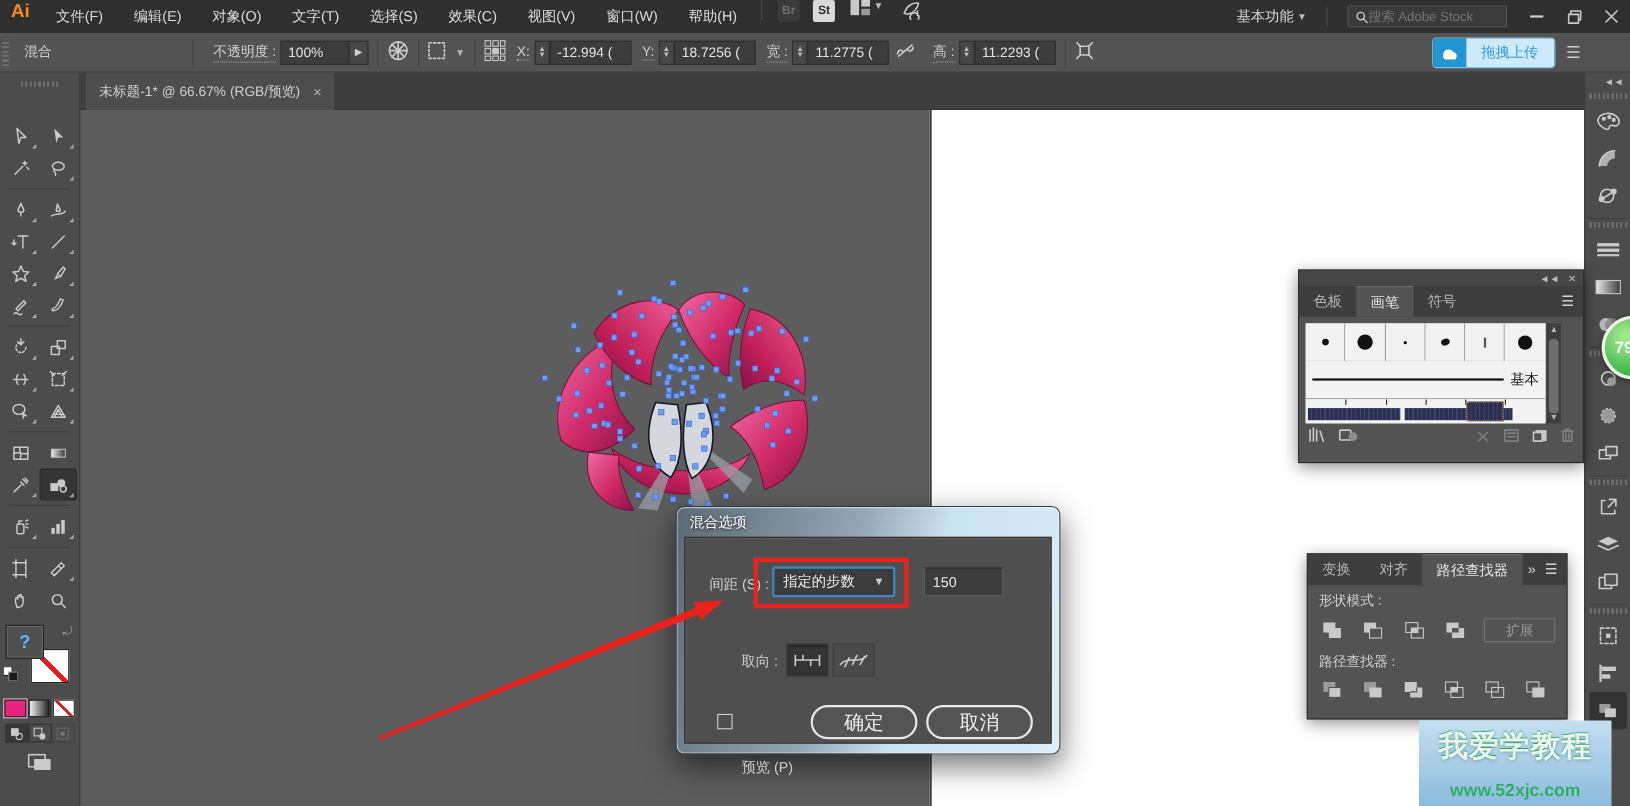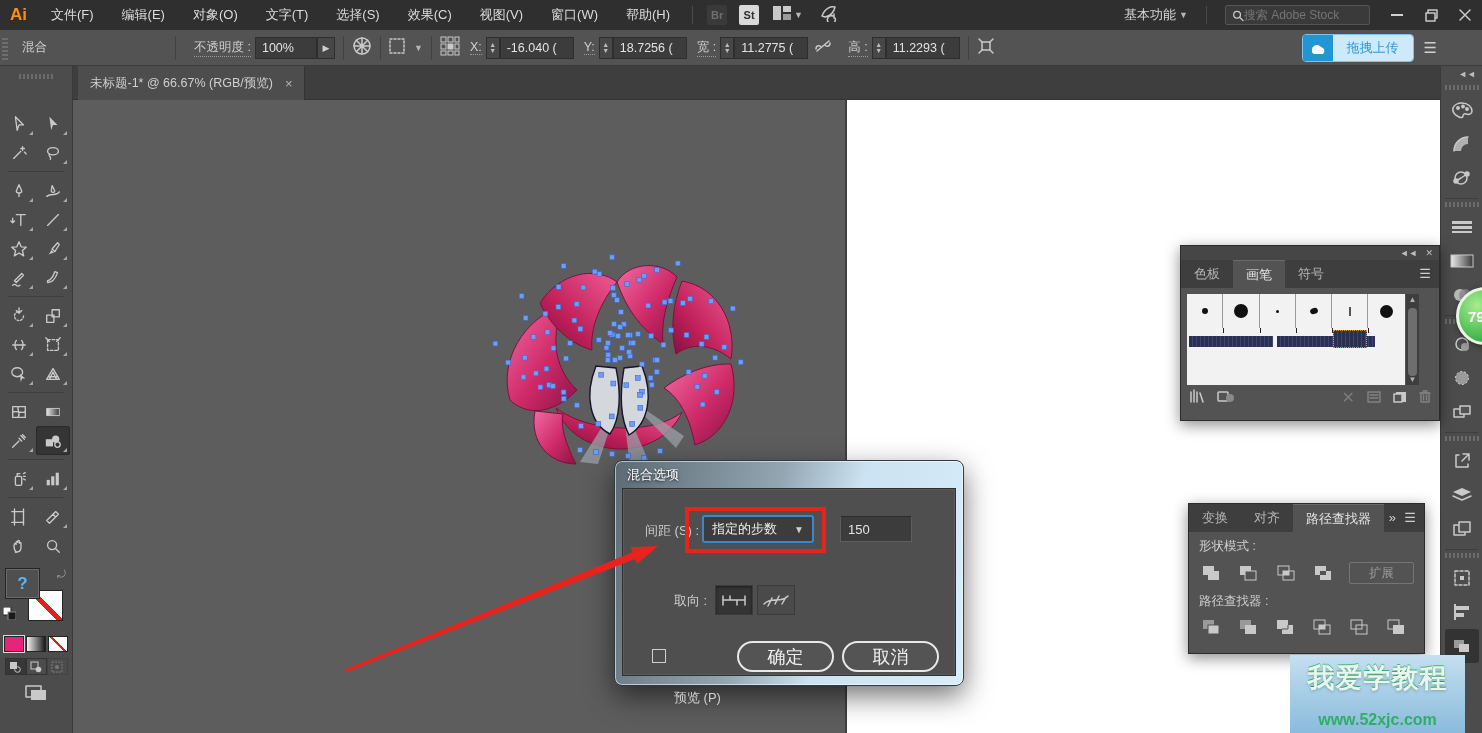--- a/index.html
+++ b/index.html
@@ -2,21 +2,21 @@
 <html><head>
 <meta charset="utf-8">
 <style>
   * { margin:0; padding:0; box-sizing:border-box; }
   html,body { width:1482px; height:733px; }
   body { position:relative; overflow:hidden; background:#5d5d5d;
          font-family:"Liberation Sans","DejaVu Sans",sans-serif; color:#d6d6d6; }
 
   
   .menubar { position:absolute; left:0; top:0; width:1482px; height:30px;
-             background:#2f2f2f; display:flex; align-items:center; z-index:30; }
+             background:#2f2f2f; display:flex; z-index:30; }
   .ai-logo { color:#ff8c1a; font-weight:bold; font-size:17px; padding:0 10px 0 10px; }
   .menu-item { font-size:13px; color:#dcdcdc; padding:0 14px; height:30px;
                display:flex; align-items:center; cursor:default; }
   .mb-sep { width:1px; height:18px; background:#4a4a4a; margin:0 8px; }
   .sq-icon { width:20px; height:20px; border-radius:2px; display:flex; align-items:center;
              justify-content:center; font-size:11px; font-weight:bold; margin:0 6px; }
   .sq-br { background:#3a3a3a; color:#6f6f6f; }
   .sq-st { background:#d9d9d9; color:#2f2f2f; }
   .chev { font-size:9px; color:#b5b5b5; margin-left:3px; }
   .mb-right { margin-left:auto; display:flex; align-items:center; height:30px; }
@@ -290,21 +290,21 @@
           <rect x="8" y="15" width="5" height="4"></rect>
           <rect x="15" y="15" width="4" height="4"></rect>
         </g>
       </svg>
   </span>
   <span class="cb-ulabel">X:</span>
   <span class="spinner">
       <span>▲</span>
       <span>▼</span>
     </span>
-  <span class="cb-field" style="width:74px;">-16.040 (</span>
+  <span class="cb-field" style="width:74px;">-12.994 (</span>
   <span class="cb-ulabel">Y:</span>
   <span class="spinner">
       <span>▲</span>
       <span>▼</span>
     </span>
   <span class="cb-field" style="width:74px;">18.7256 (</span>
   <span class="cb-ulabel">宽 :</span>
   <span class="spinner">
       <span>▲</span>
       <span>▼</span>
@@ -798,20 +798,24 @@
         <span class="brush-cell">
             <span style="width:8px;height:6px;border-radius:50%;background:#111;transform:rotate(-20deg);"></span>
           </span>
         <span class="brush-cell">
             <span style="width:1.5px;height:9px;background:#555;"></span>
           </span>
         <span class="brush-cell" style="border-right:0;">
             <span style="width:13px;height:13px;border-radius:50%;background:#111;"></span>
           </span>
       </div>
+      <div class="brush-row2">
+        <span class="brush-line"></span>
+        <span style="font-size:13px;">基本</span>
+      </div>
       <div class="brush-row3">
         <span class="tick" style="left:36px;"></span>
           <span class="tick" style="left:73px;"></span>
         <span class="tick" style="left:109px;"></span>
           <span class="tick" style="left:145px;"></span>
         <span class="tick" style="left:181px;"></span>
         <span class="charcoal" style="left:2px;width:84px;"></span>
         <span class="charcoal" style="left:90px;width:98px;"></span>
         <span class="charcoal big" style="left:146px;width:34px;bottom:1px;"></span>
       </div>

